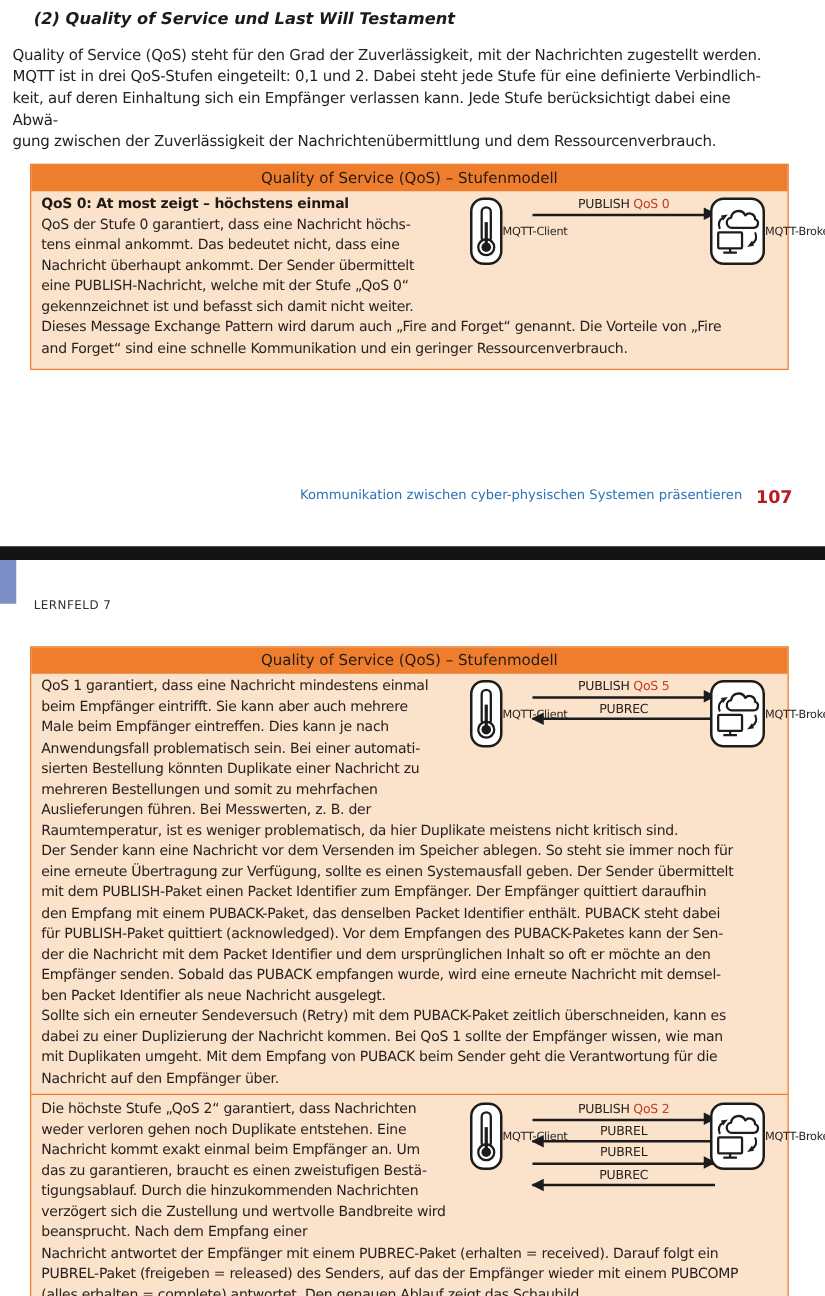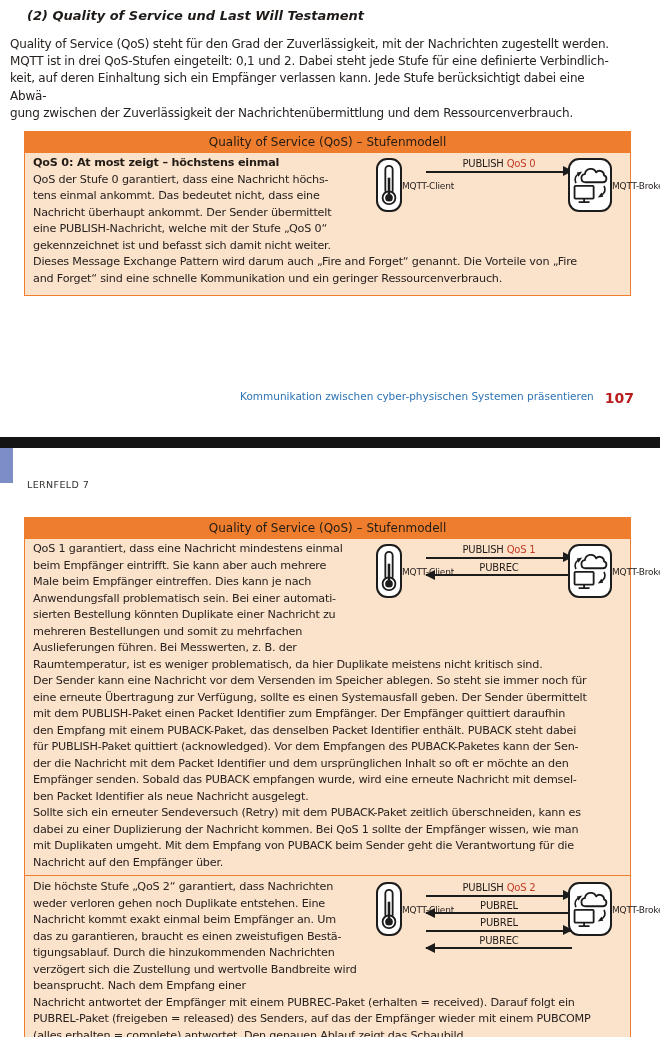--- a/index.html
+++ b/index.html
@@ -153,21 +153,21 @@
                 <rect x="8" y="2" width="8" height="31" rx="4" fill="#fff" stroke="#1c1c1c" stroke-width="2"></rect>
                 <circle cx="12" cy="37" r="7" fill="#fff" stroke="#1c1c1c" stroke-width="2"></circle>
                 <rect x="10.6" y="15" width="2.8" height="21" fill="#1c1c1c"></rect>
                 <circle cx="12" cy="37" r="4.2" fill="#1c1c1c"></circle>
               </svg>
             </div>
             <div class="d-label">MQTT-Client</div>
           </div>
           <div class="d-msgs">
             <div class="d-msg">
-              <div class="d-msg-label"><span>PUBLISH</span> <span class="qos-red">QoS 1</span></div>
+              <div class="d-msg-label"><span>PUBLISH</span> <span class="qos-red">QoS 5</span></div>
               <div class="d-arrow right"></div>
             </div>
             <div class="d-msg">
               <div class="d-msg-label"><span>PUBREC</span></div>
               <div class="d-arrow left"></div>
             </div>
           </div>
           <div class="d-node">
             <div class="d-box">
               <svg width="40" height="42" viewBox="0 0 44 46">

